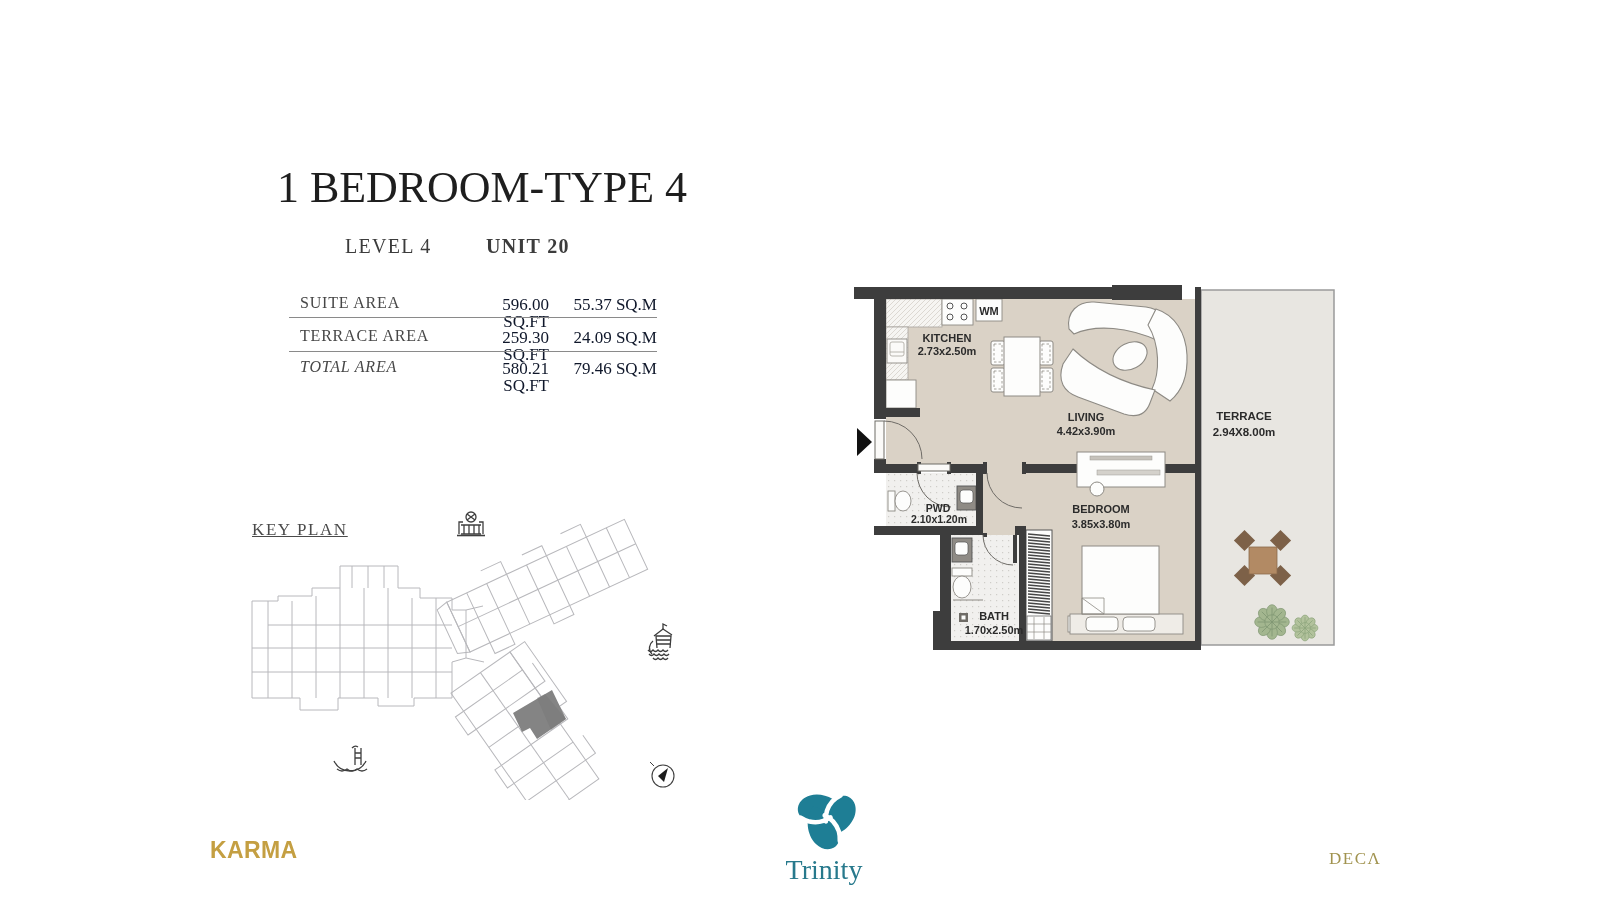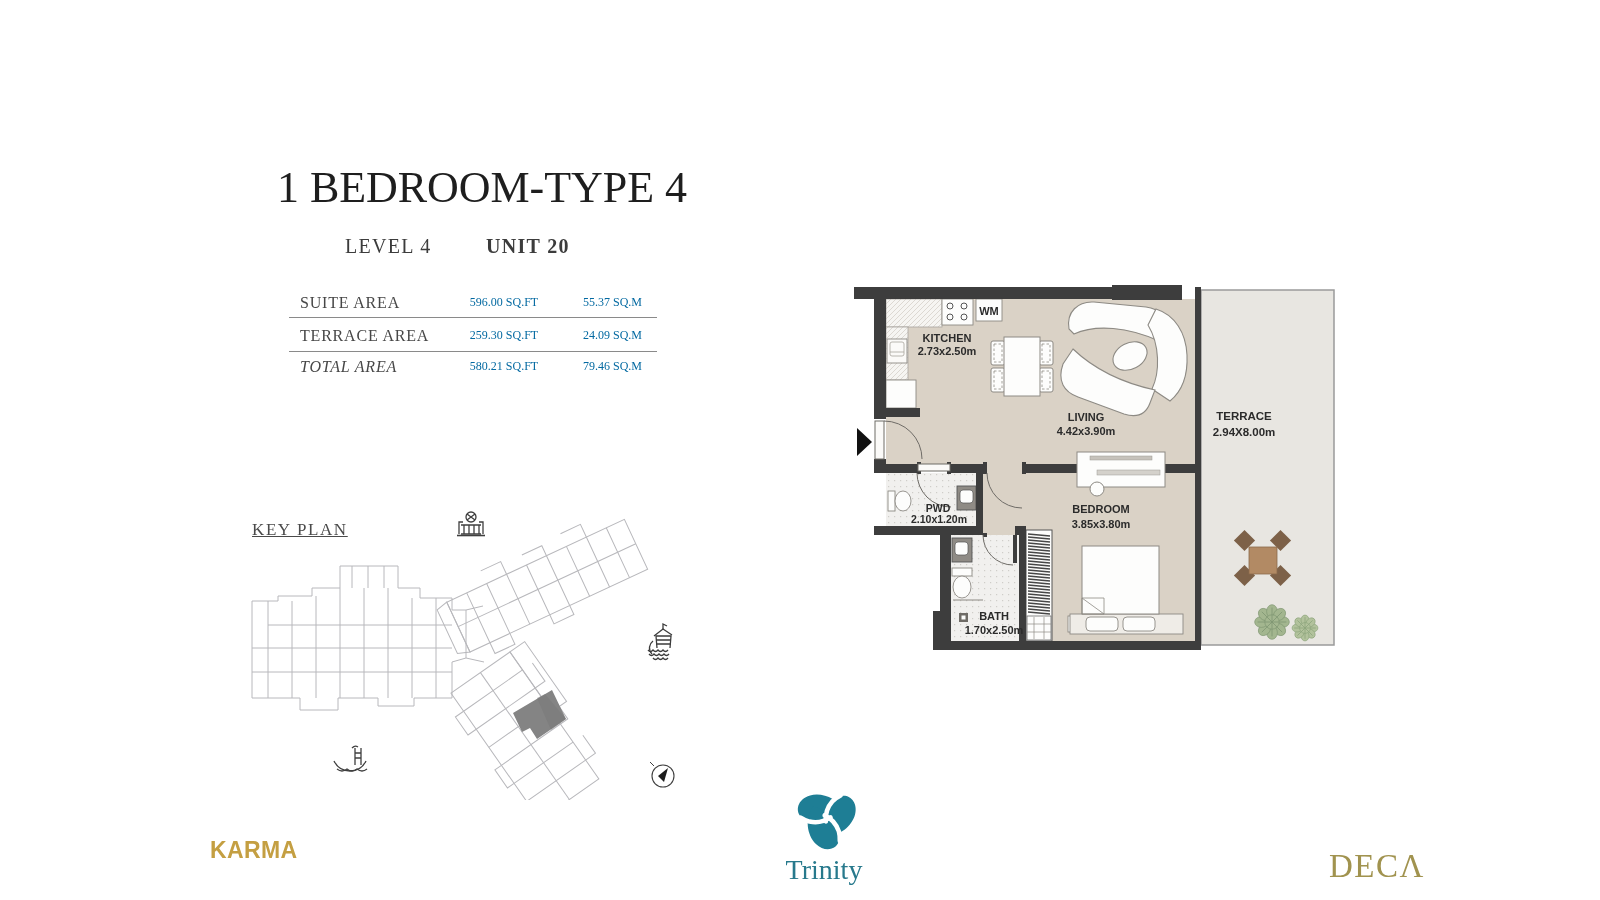--- a/index.html
+++ b/index.html
@@ -3,26 +3,26 @@
 <meta charset="utf-8">
 <style>
   html,body{margin:0;padding:0;}
   body{width:1600px;height:900px;background:#ffffff;position:relative;overflow:hidden;
        font-family:"Liberation Sans", sans-serif;}
   .abs{position:absolute;}
   .title{font-family:"Liberation Serif", serif;font-size:44px;color:#1e1e1e;
          letter-spacing:-0.05px;white-space:nowrap;line-height:1;}
   .sub{font-family:"Liberation Serif", serif;font-size:20px;color:#3c3c3c;letter-spacing:1.3px;line-height:1;margin-top:24px;}
   .tlabel{font-family:"Liberation Serif", serif;font-size:16px;color:#474747;letter-spacing:0.8px;line-height:1;}
-  .tval{font-family:"Liberation Serif", serif;font-size:12px;color:#0369a1;letter-spacing:0px;line-height:1;text-align:center;}
+  .tval{font-family:"Liberation Serif", serif;font-size:17px;color:#0f172a;letter-spacing:0px;line-height:1;text-align:right;}
   .hr{position:absolute;height:1px;background:#8a8a8a;}
   .keylab{font-family:"Liberation Serif", serif;font-size:17px;color:#4a4a4a;letter-spacing:1.6px;line-height:1;text-decoration:underline;}
   .karma{font-family:"Liberation Sans", sans-serif;font-size:23px;font-weight:bold;
          color:#c49f42;letter-spacing:0.4px;line-height:1;}
-  .deca{font-family:"Liberation Serif", serif;font-size:33px;color:#a1934f;letter-spacing:1.5px;line-height:1;}
+  .deca{font-family:"Liberation Serif", serif;font-size:17px;color:#a1934f;letter-spacing:1.5px;line-height:1;}
 </style>
 </head>
 <body>
 
 <div class="abs title" style="left:249px;top:166px;margin-left:28px;">1 BEDROOM-TYPE 4</div>
 <div class="abs sub" style="left:345px;top:212px;">LEVEL 4</div>
 <div class="abs sub" style="left:486px;top:212px;font-weight:bold;">UNIT 20</div>
 
 <div class="abs tlabel" style="left:300px;top:295px;">SUITE AREA</div>
 <div class="abs tval" style="left:459px;top:296px;width:90px;">596.00 SQ.FT</div>

